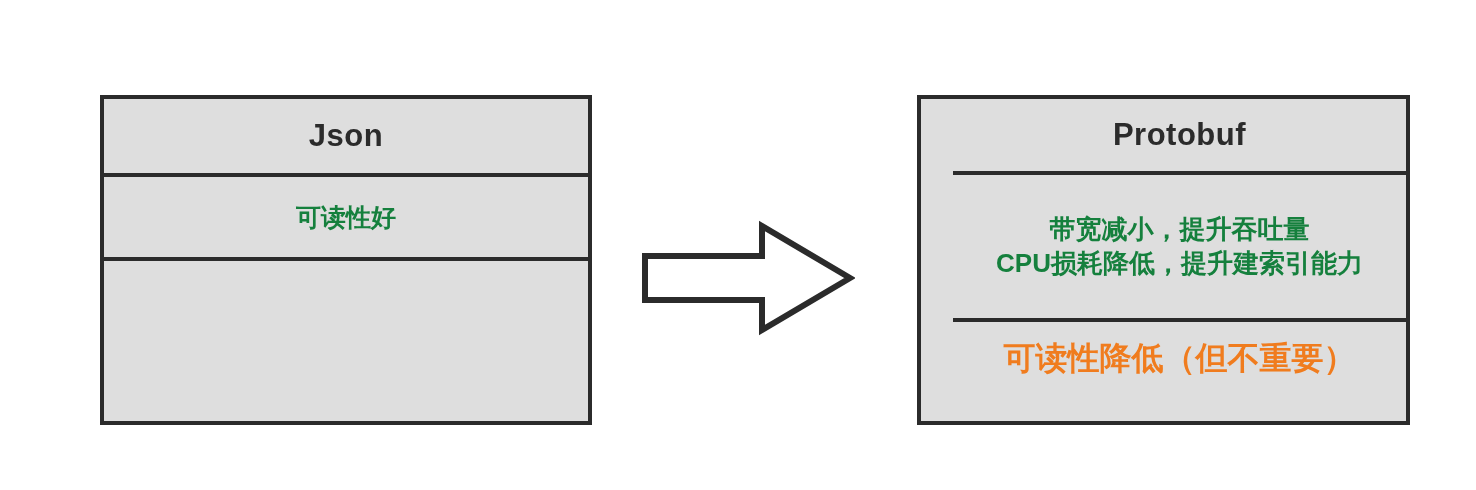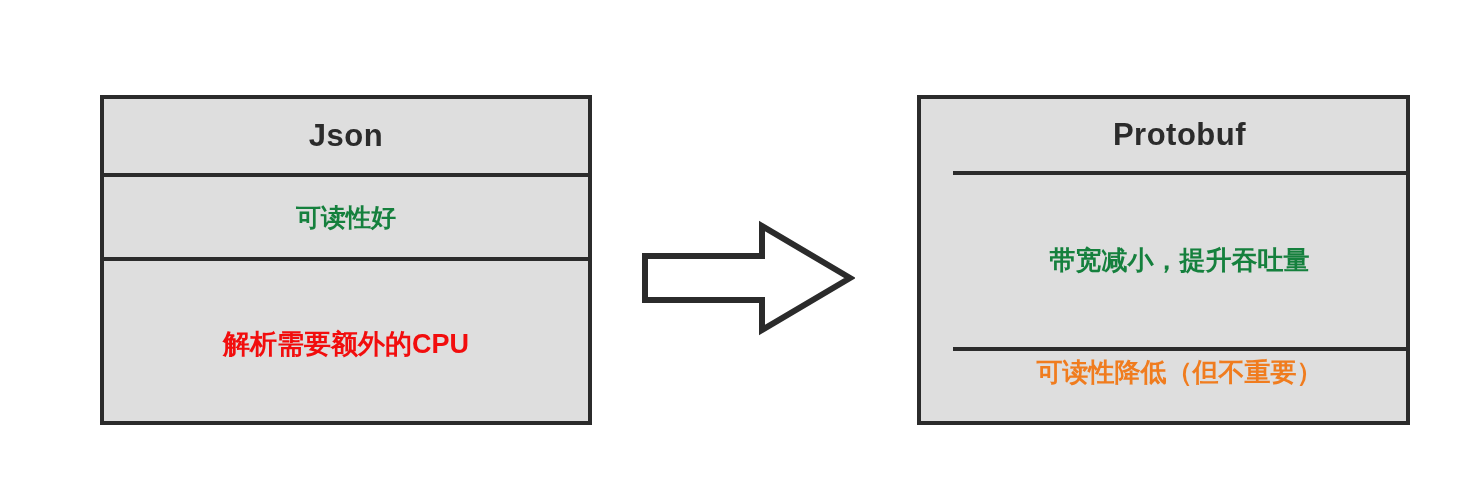--- a/index.html
+++ b/index.html
@@ -51,42 +51,42 @@
     letter-spacing: 0.5px;
   }
 
   
   #box-json  .r-title { height: 74px; }
   #box-json  .r-pro   { height: 84px; }
   #box-json  .r-con   { flex: 1 1 auto; }
 
   
   #box-proto .r-title { height: 72px; }
-  #box-proto .r-pro   { height: 176px; }
+  #box-proto .r-pro   { height: 147px; }
   #box-proto .r-con   { flex: 1 1 auto; }
 
   .text-pro {
     color: #15803d;
     font-weight: bold;
     line-height: 1.30;
   }
   .text-con-red {
     color: #f20d0d;
     font-weight: bold;
     line-height: 1.28;
   }
   .text-con-orange {
     color: #f07c1e;
     font-weight: bold;
     line-height: 1.28;
   }
   #box-json  .text-pro        { font-size: 25px; }
   #box-json  .text-con-red    { font-size: 27px; margin-top: 6px; }
   #box-proto .text-pro        { font-size: 26px; }
-  #box-proto .text-con-orange { font-size: 26px; margin-bottom: 26px; }
+  #box-proto .text-con-orange { font-size: 32px; margin-bottom: 26px; }
 
   .line { display: block; white-space: nowrap; }
 
   
   #transition-arrow {
     position: absolute;
     left: 640px;
     top: 218px;
     width: 215px;
     height: 120px;
@@ -129,39 +129,39 @@
     </div>
 
     <div class="cmp-row r-pro">
       <div class="text-pro">
         <span class="line">可读性好</span>
       </div>
     </div>
 
     <div class="cmp-row r-con">
       <div class="text-con-red">
-        <span class="line">解析需要额外的CPU</span>
       </div>
     </div>
 
   </div>
 
   <svg id="transition-arrow" viewBox="0 0 215 120">
     <polygon points="5,38 122,38 122,8 210,60 122,112 122,82 5,82" fill="#ffffff" stroke="#2b2b2b" stroke-width="6" stroke-linejoin="miter"></polygon>
   </svg>
 
   <div class="cmp-box" id="box-proto">
 
     <div class="cmp-row r-title">
       <span class="row-title">Protobuf</span>
     </div>
 
     <div class="cmp-row r-pro">
       <div class="text-pro">
         <span class="line">带宽减小，提升吞吐量</span>
+        <span class="line">CPU损耗降低，提升建索引能力</span>
       </div>
     </div>
 
     <div class="cmp-row r-con">
       <div class="text-con-orange">
         <span class="line">可读性降低（但不重要）</span>
       </div>
     </div>
 
   </div>

